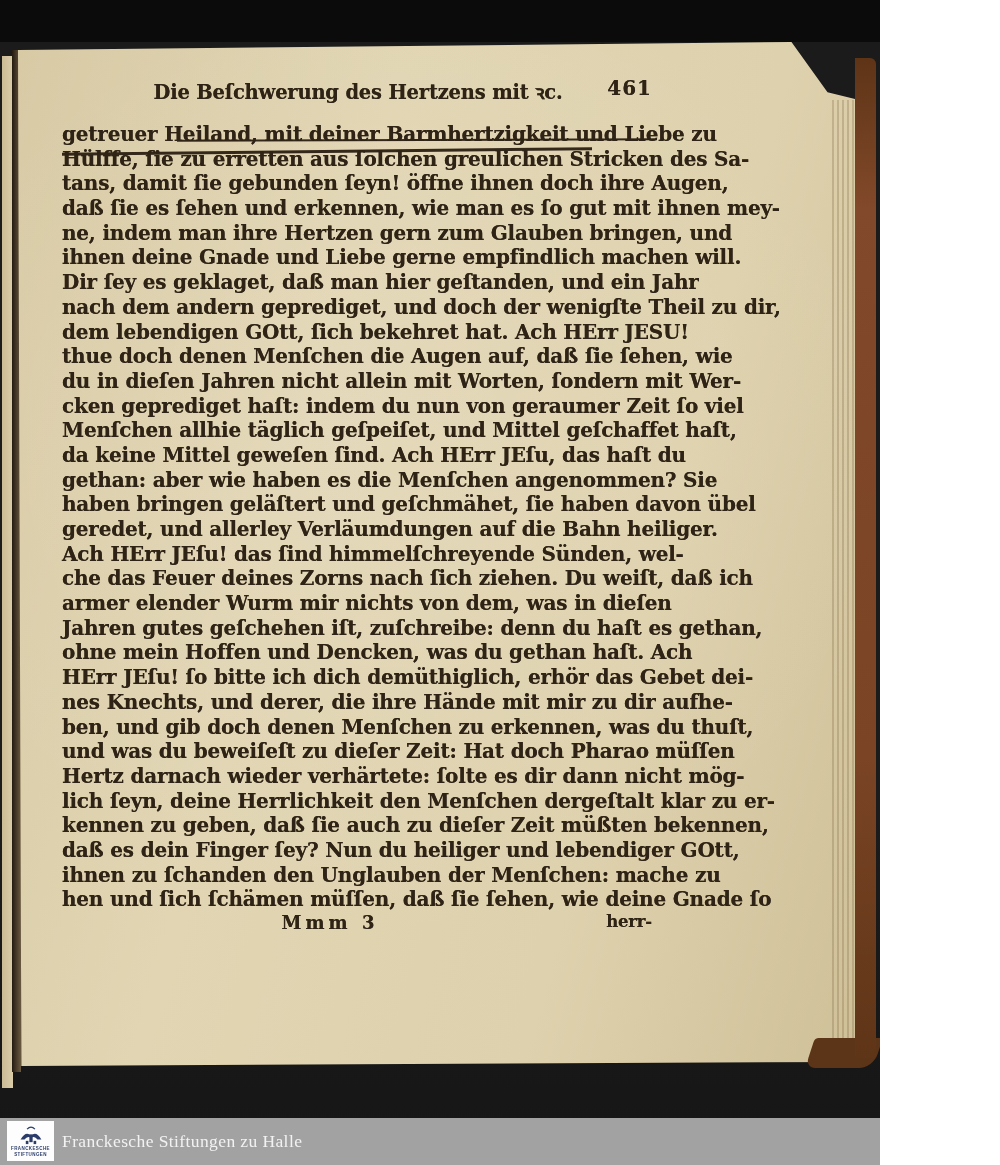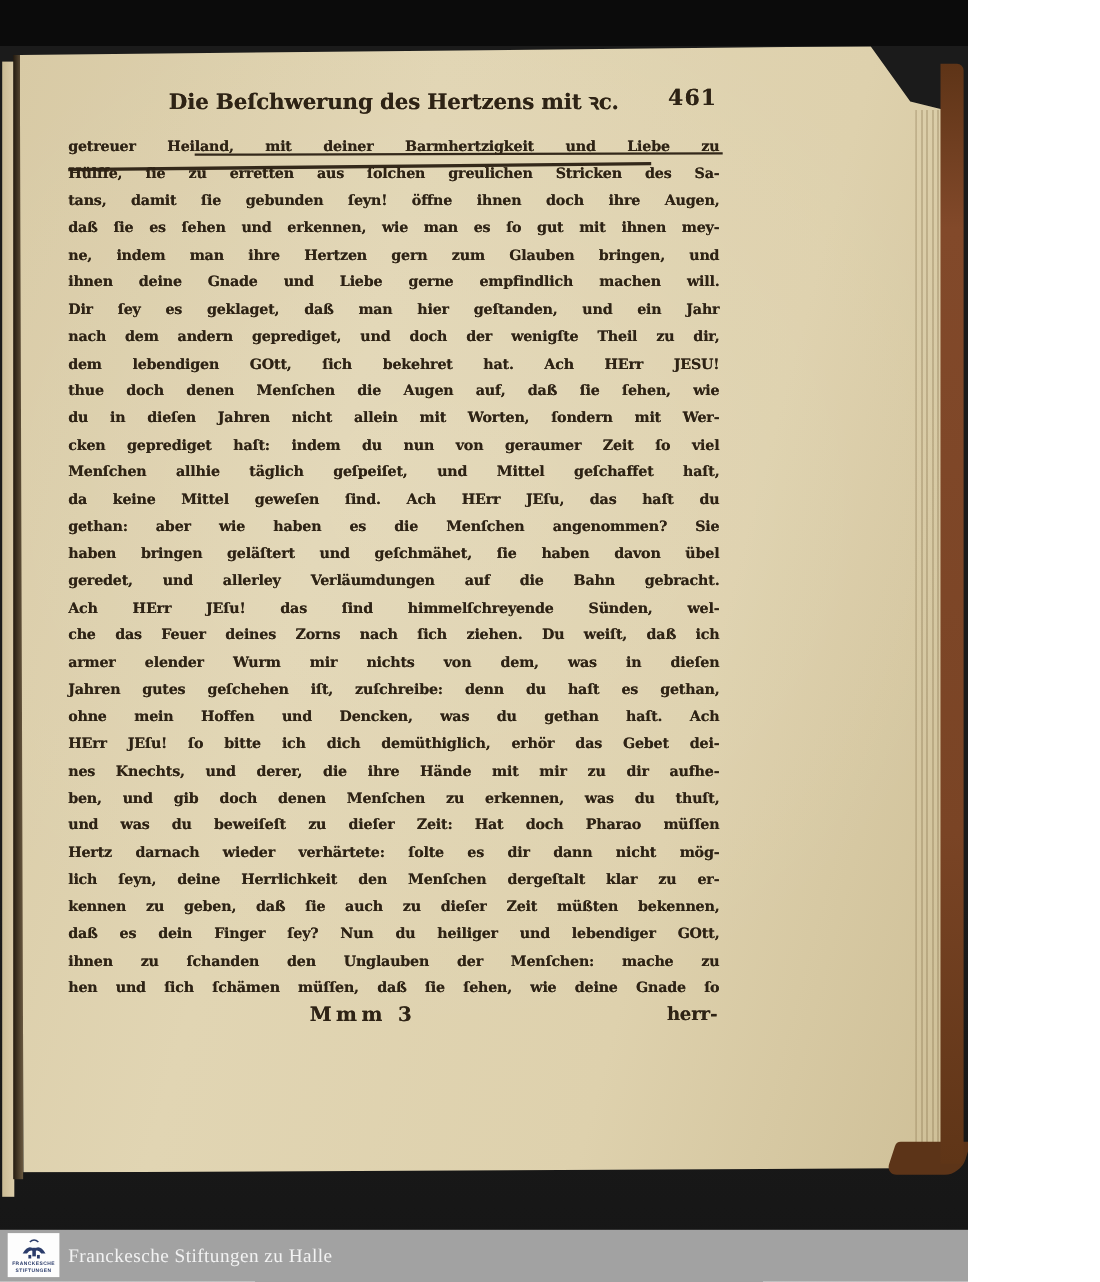--- a/index.html
+++ b/index.html
@@ -44,21 +44,21 @@
     color:#2e2315;font-weight:bold;letter-spacing:-.2px;
     text-shadow:0 0 .5px rgba(46,35,21,.75);
   }
   .hdr{position:relative;height:32px;font-size:19.5px;}
   .hdr-title{position:absolute;left:0;right:0;text-align:center;top:2px;}
   .hdr-num{position:absolute;right:2px;top:0;font-size:20px;letter-spacing:1px;}
   .rule1{position:absolute;left:115px;top:63px;width:480px;height:2.4px;background:#33281a;transform:rotate(-.15deg);}
   .rule2{position:absolute;left:0px;top:74px;width:530px;height:2.6px;background:#33281a;transform:rotate(-.6deg);}
   .body{position:absolute;left:0;top:46px;width:592px;}
   .ln{
-    height:24.7px;line-height:24.7px;font-size:13px;white-space:nowrap;
+    height:24.7px;line-height:24.7px;font-size:20px;white-space:nowrap;
     text-align:justify;text-align-last:justify;overflow:visible;
   }
   .sigline{position:relative;height:30px;font-size:18px;}
   .sig{position:absolute;left:0;right:56px;text-align:center;letter-spacing:4px;}
   .catch{position:absolute;right:2px;top:0;font-size:16.5px;}
   
   .footer{
     position:absolute;left:0;bottom:0;width:1000px;height:47px;background:#a2a2a2;
   }
   .logo-box{
@@ -108,21 +108,21 @@
         <div class="ln">Dir ſey es geklaget, daß man hier geſtanden, und ein Jahr</div>
         <div class="ln">nach dem andern geprediget, und doch der wenigſte Theil zu dir,</div>
         <div class="ln">dem lebendigen GOtt, ſich bekehret hat. Ach HErr JESU!</div>
         <div class="ln">thue doch denen Menſchen die Augen auf, daß ſie ſehen, wie</div>
         <div class="ln">du in dieſen Jahren nicht allein mit Worten, ſondern mit Wer-</div>
         <div class="ln">cken geprediget haſt: indem du nun von geraumer Zeit ſo viel</div>
         <div class="ln">Menſchen allhie täglich geſpeiſet, und Mittel geſchaffet haſt,</div>
         <div class="ln">da keine Mittel geweſen ſind. Ach HErr JEſu, das haſt du</div>
         <div class="ln">gethan: aber wie haben es die Menſchen angenommen? Sie</div>
         <div class="ln">haben bringen geläſtert und geſchmähet, ſie haben davon übel</div>
-        <div class="ln">geredet, und allerley Verläumdungen auf die Bahn gebracht.</div>
+        <div class="ln">geredet, und allerley Verläumdungen auf die Bahn heiliger.</div>
         <div class="ln">Ach HErr JEſu! das ſind himmelſchreyende Sünden, wel-</div>
         <div class="ln">che das Feuer deines Zorns nach ſich ziehen. Du weiſt, daß ich</div>
         <div class="ln">armer elender Wurm mir nichts von dem, was in dieſen</div>
         <div class="ln">Jahren gutes geſchehen iſt, zuſchreibe: denn du haſt es gethan,</div>
         <div class="ln">ohne mein Hoffen und Dencken, was du gethan haſt. Ach</div>
         <div class="ln">HErr JEſu! ſo bitte ich dich demüthiglich, erhör das Gebet dei-</div>
         <div class="ln">nes Knechts, und derer, die ihre Hände mit mir zu dir aufhe-</div>
         <div class="ln">ben, und gib doch denen Menſchen zu erkennen, was du thuſt,</div>
         <div class="ln">und was du beweiſeſt zu dieſer Zeit: Hat doch Pharao müſſen</div>
         <div class="ln">Hertz darnach wieder verhärtete: ſolte es dir dann nicht mög-</div>

